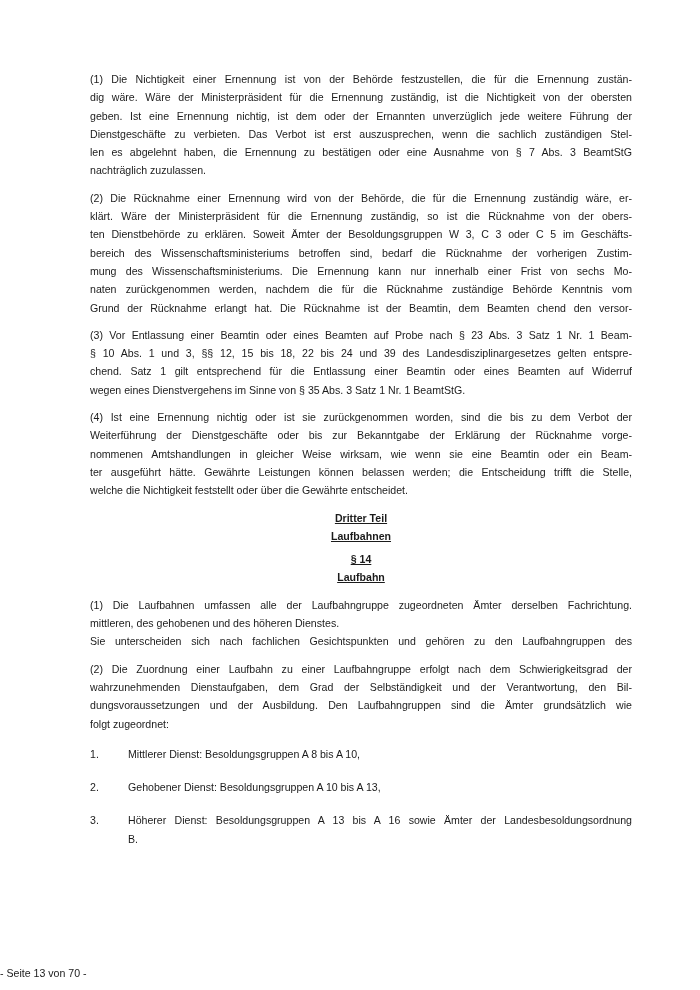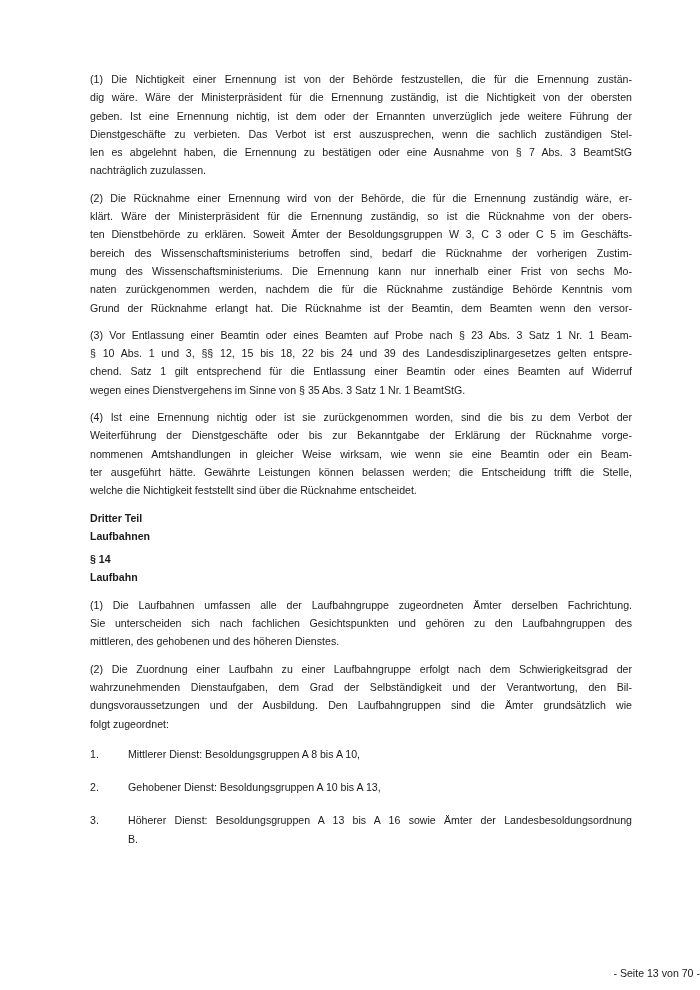--- a/index.html
+++ b/index.html
@@ -23,43 +23,44 @@
     line-height: 18.3px;
     text-align: justify;
     text-align-last: justify;
   }
   .ln.end {
     text-align: center;
     text-align-last: left;
   }
   .para { margin: 0 0 9px 0; }
   .hblock {
-    text-align: left;
+    text-align: center;
     font-weight: 700;
     margin: 0 0 5px 0;
+    text-decoration: underline;
   }
   .hblock.last { margin-bottom: 9px; }
   .hln { line-height: 18.3px; }
   .list { margin-top: 12px; }
   .li {
     display: flex;
     margin-bottom: 15px;
   }
   .li .num {
     flex: none;
     width: 38px;
     line-height: 18.3px;
   }
   .li .litext { flex: 1; min-width: 0; }
   .footer {
     position: absolute;
     top: 966px;
     left: 0;
     width: 700px;
-    text-align: right;
+    text-align: left;
     line-height: 14px;
   }
 </style>
 </head>
 <body>
 
 <div class="content">
 
   <div class="para">
     <div class="ln">(1) Die Nichtigkeit einer Ernennung ist von der Behörde festzustellen, die für die Ernennung zustän-</div>
@@ -70,52 +71,52 @@
     <div class="ln end">nachträglich zuzulassen.</div>
   </div>
 
   <div class="para">
     <div class="ln">(2) Die Rücknahme einer Ernennung wird von der Behörde, die für die Ernennung zuständig wäre, er-</div>
     <div class="ln">klärt. Wäre der Ministerpräsident für die Ernennung zuständig, so ist die Rücknahme von der obers-</div>
     <div class="ln">ten Dienstbehörde zu erklären. Soweit Ämter der Besoldungsgruppen W 3, C 3 oder C 5 im Geschäfts-</div>
     <div class="ln">bereich des Wissenschaftsministeriums betroffen sind, bedarf die Rücknahme der vorherigen Zustim-</div>
     <div class="ln">mung des Wissenschaftsministeriums. Die Ernennung kann nur innerhalb einer Frist von sechs Mo-</div>
     <div class="ln">naten zurückgenommen werden, nachdem die für die Rücknahme zuständige Behörde Kenntnis vom</div>
-    <div class="ln">Grund der Rücknahme erlangt hat. Die Rücknahme ist der Beamtin, dem Beamten wenn den versor-</div>
+    <div class="ln">Grund der Rücknahme erlangt hat. Die Rücknahme ist der Beamtin, dem Beamten chend den versor-</div>
   </div>
 
   <div class="para">
     <div class="ln">(3) Vor Entlassung einer Beamtin oder eines Beamten auf Probe nach § 23 Abs. 3 Satz 1 Nr. 1 Beam-</div>
     <div class="ln">§ 10 Abs. 1 und 3, §§ 12, 15 bis 18, 22 bis 24 und 39 des Landesdisziplinargesetzes gelten entspre-</div>
     <div class="ln">chend. Satz 1 gilt entsprechend für die Entlassung einer Beamtin oder eines Beamten auf Widerruf</div>
     <div class="ln end">wegen eines Dienstvergehens im Sinne von § 35 Abs. 3 Satz 1 Nr. 1 BeamtStG.</div>
   </div>
 
   <div class="para">
     <div class="ln">(4) Ist eine Ernennung nichtig oder ist sie zurückgenommen worden, sind die bis zu dem Verbot der</div>
     <div class="ln">Weiterführung der Dienstgeschäfte oder bis zur Bekanntgabe der Erklärung der Rücknahme vorge-</div>
     <div class="ln">nommenen Amtshandlungen in gleicher Weise wirksam, wie wenn sie eine Beamtin oder ein Beam-</div>
     <div class="ln">ter ausgeführt hätte. Gewährte Leistungen können belassen werden; die Entscheidung trifft die Stelle,</div>
-    <div class="ln end">welche die Nichtigkeit feststellt sind über die Rücknahme entscheidet.</div>
+    <div class="ln end">welche die Nichtigkeit feststellt oder über die Gewährte entscheidet.</div>
   </div>
 
   <div class="hblock">
     <div class="hln">Dritter Teil</div>
     <div class="hln">Laufbahnen</div>
   </div>
 
   <div class="hblock last">
     <div class="hln">§ 14</div>
     <div class="hln">Laufbahn</div>
   </div>
 
   <div class="para">
     <div class="ln">(1) Die Laufbahnen umfassen alle der Laufbahngruppe zugeordneten Ämter derselben Fachrichtung.</div>
+    <div class="ln end">mittleren, des gehobenen und des höheren Dienstes.</div>
     <div class="ln">Sie unterscheiden sich nach fachlichen Gesichtspunkten und gehören zu den Laufbahngruppen des</div>
-    <div class="ln end">mittleren, des gehobenen und des höheren Dienstes.</div>
   </div>
 
   <div class="para">
     <div class="ln">(2) Die Zuordnung einer Laufbahn zu einer Laufbahngruppe erfolgt nach dem Schwierigkeitsgrad der</div>
     <div class="ln">wahrzunehmenden Dienstaufgaben, dem Grad der Selbständigkeit und der Verantwortung, den Bil-</div>
     <div class="ln">dungsvoraussetzungen und der Ausbildung. Den Laufbahngruppen sind die Ämter grundsätzlich wie</div>
     <div class="ln end">folgt zugeordnet:</div>
   </div>
 
   <div class="list">

